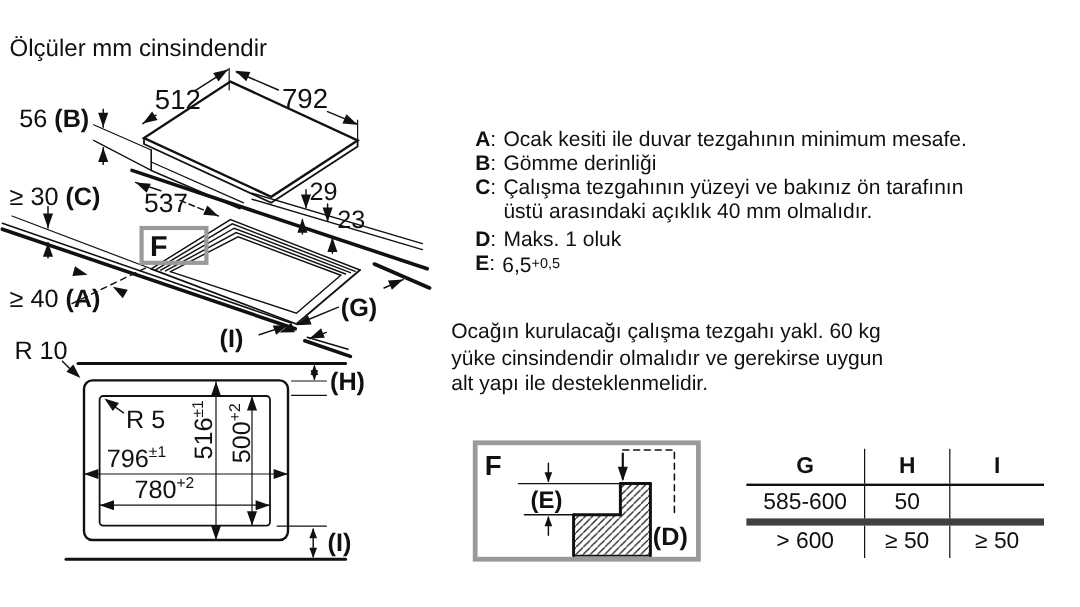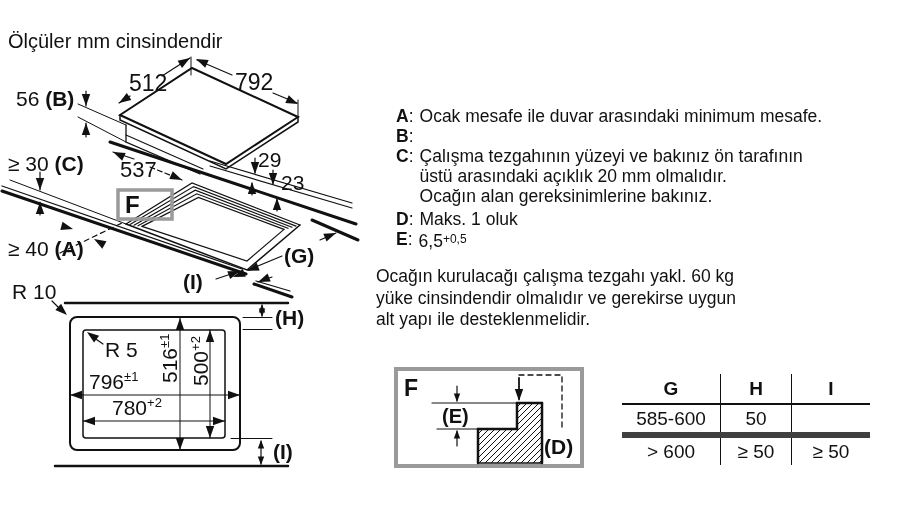--- a/index.html
+++ b/index.html
@@ -194,34 +194,36 @@
       <text x="442" y="423" font-size="20" font-weight="bold">(E)</text>
       <text x="544" y="454" font-size="21" font-weight="bold">(D)</text>
     </g>
   </svg>
 
   <div id="legend">
     <div class="lrow">
       <span class="lkey">A</span>
         <span class="lcolon">:</span>
       <div class="ltext">
-          <div>Ocak mesafe ile duvar arasındaki minimum mesafe.</div>
+          <div>Ocak kesiti ile duvar tezgahının minimum mesafe.</div>
         </div>
     </div>
     <div class="lrow">
       <span class="lkey">B</span>
         <span class="lcolon">:</span>
+      <div class="ltext">
+          <div>Gömme derinliği</div>
+        </div>
     </div>
     <div class="lrow">
       <span class="lkey">C</span>
         <span class="lcolon">:</span>
       <div class="ltext">
         <div>Çalışma tezgahının yüzeyi ve bakınız ön tarafının</div>
-        <div>üstü arasındaki açıklık 20 mm olmalıdır.</div>
-        <div>Ocağın alan gereksinimlerine bakınız.</div>
+        <div>üstü arasındaki açıklık 40 mm olmalıdır.</div>
       </div>
     </div>
     <div class="lrow sp">
       <span class="lkey">D</span>
         <span class="lcolon">:</span>
       <div class="ltext">
           <div>Maks. 1 oluk</div>
         </div>
     </div>
     <div class="lrow">

